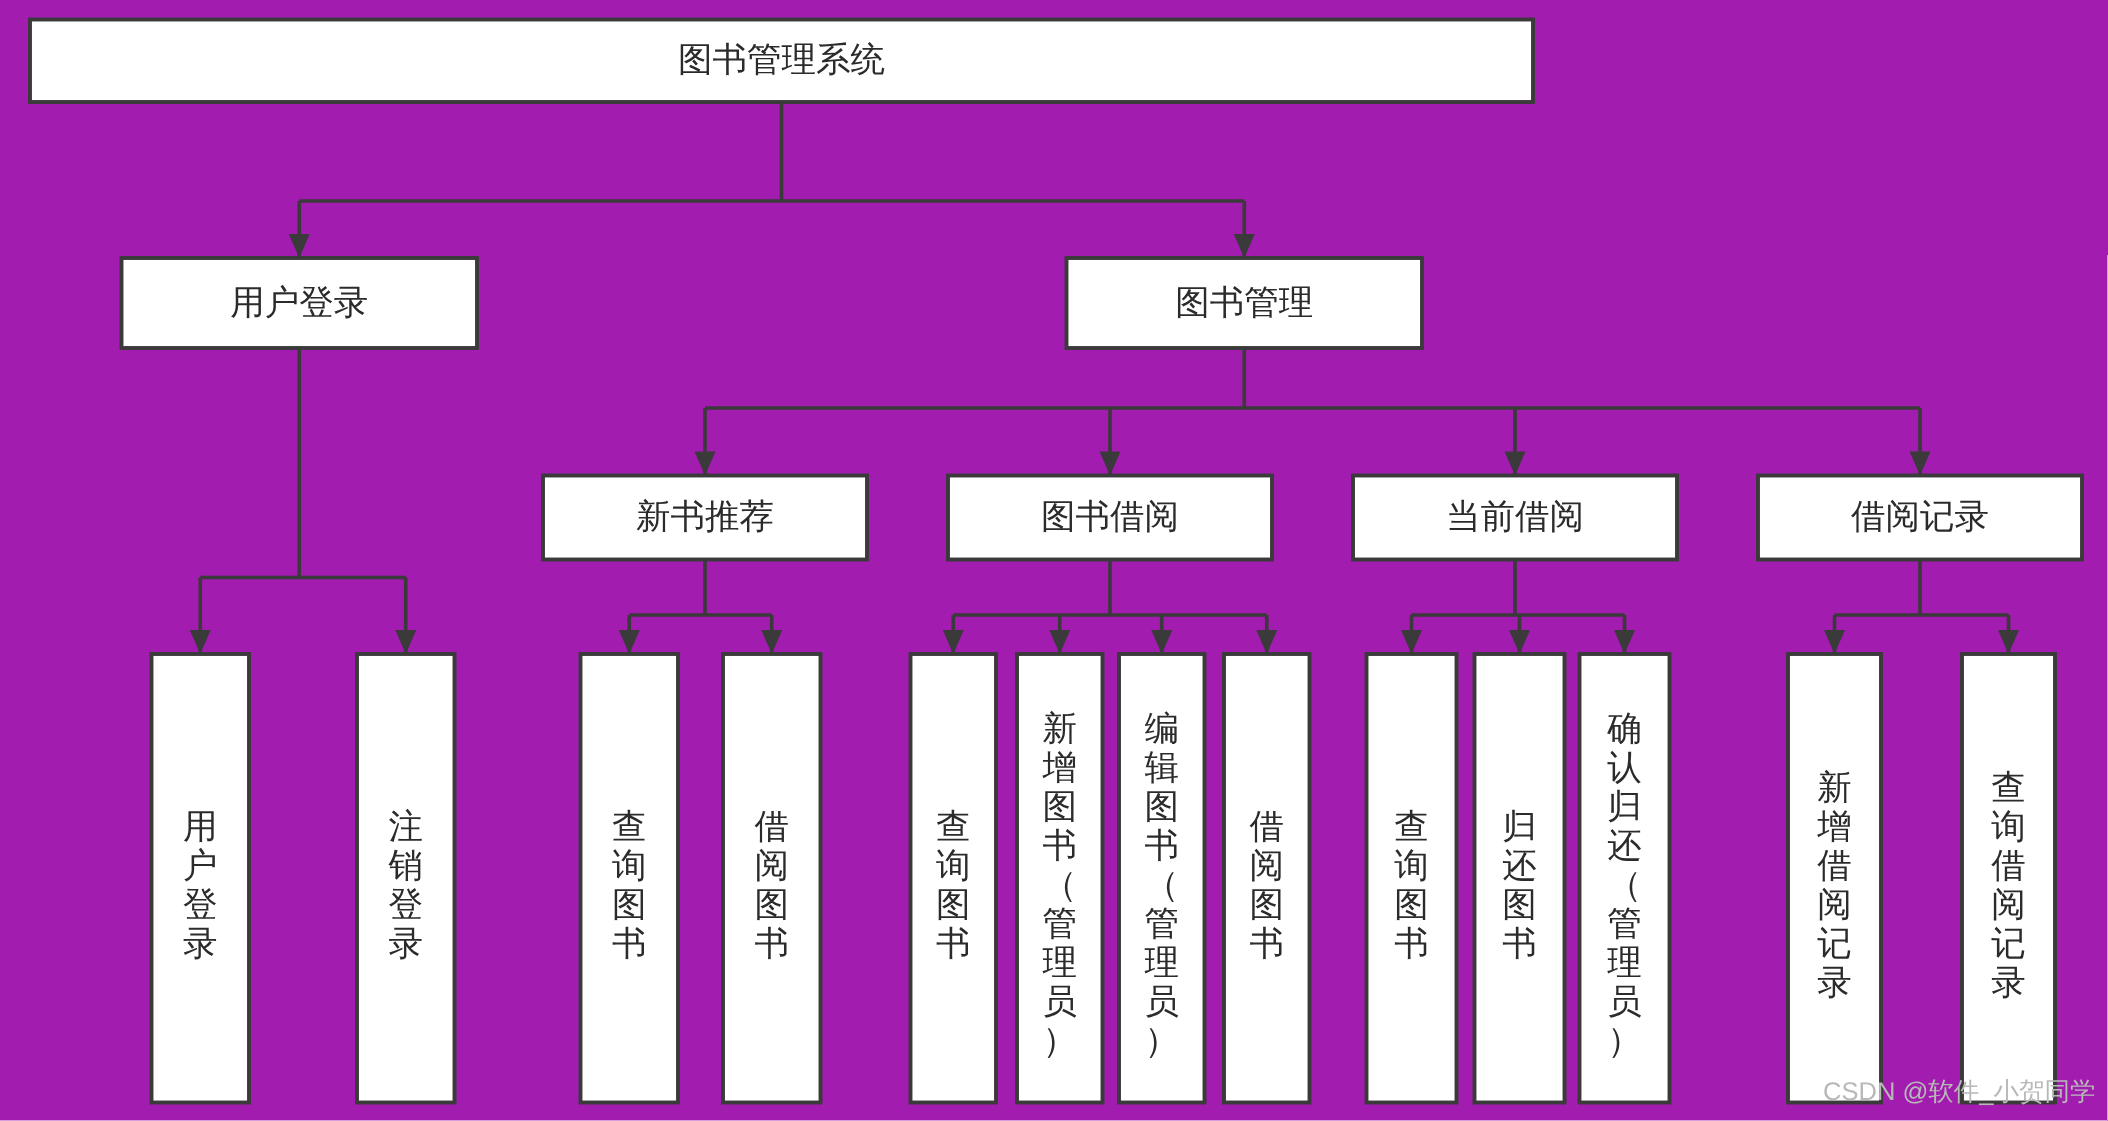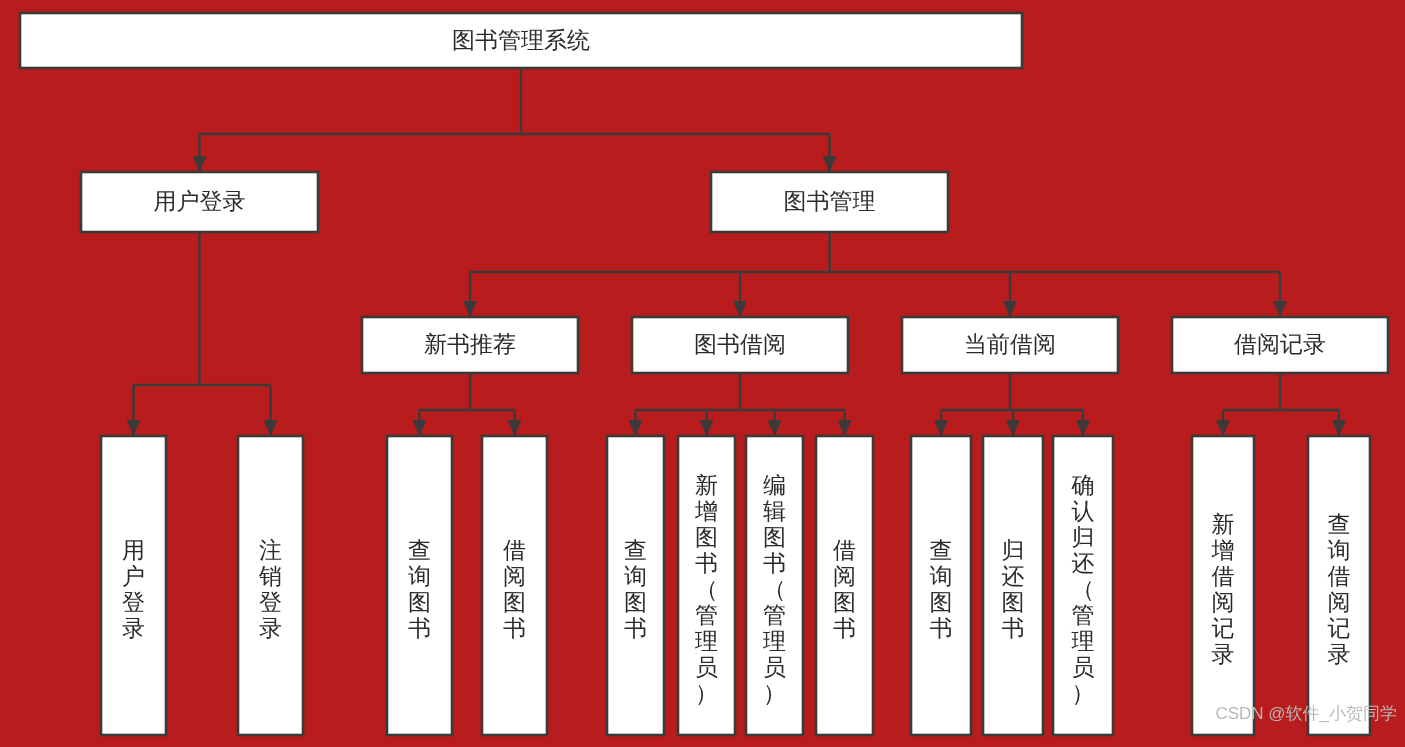--- a/index.html
+++ b/index.html
@@ -7,21 +7,21 @@
     padding: 0;
     background: #ffffff;
   }
   body {
     font-family: "Liberation Sans", "DejaVu Sans", sans-serif;
   }
   #diagram-root {
     position: relative;
     width: 1405px;
     height: 747px;
-    background: #b91c1c;
+    background: #a21caf;
     overflow: hidden;
   }
   svg.flow {
     position: absolute;
     left: 0;
     top: 0;
     width: 1405px;
     height: 747px;
     display: block;
   }
@@ -43,21 +43,21 @@
   .node-label {
     fill: #2b2b2b;
     font-family: "Liberation Sans", "DejaVu Sans", sans-serif;
     font-size: 23px;
     dominant-baseline: middle;
     text-anchor: middle;
   }
   .watermark-text {
     position: absolute;
     right: 8px;
-    bottom: 22px;
+    bottom: 8px;
     color: #b8b8b8;
     font-size: 17px;
     font-family: "Liberation Sans", "DejaVu Sans", sans-serif;
     white-space: nowrap;
     pointer-events: none;
     user-select: none;
   }
 </style>
 </head>
 <body>

